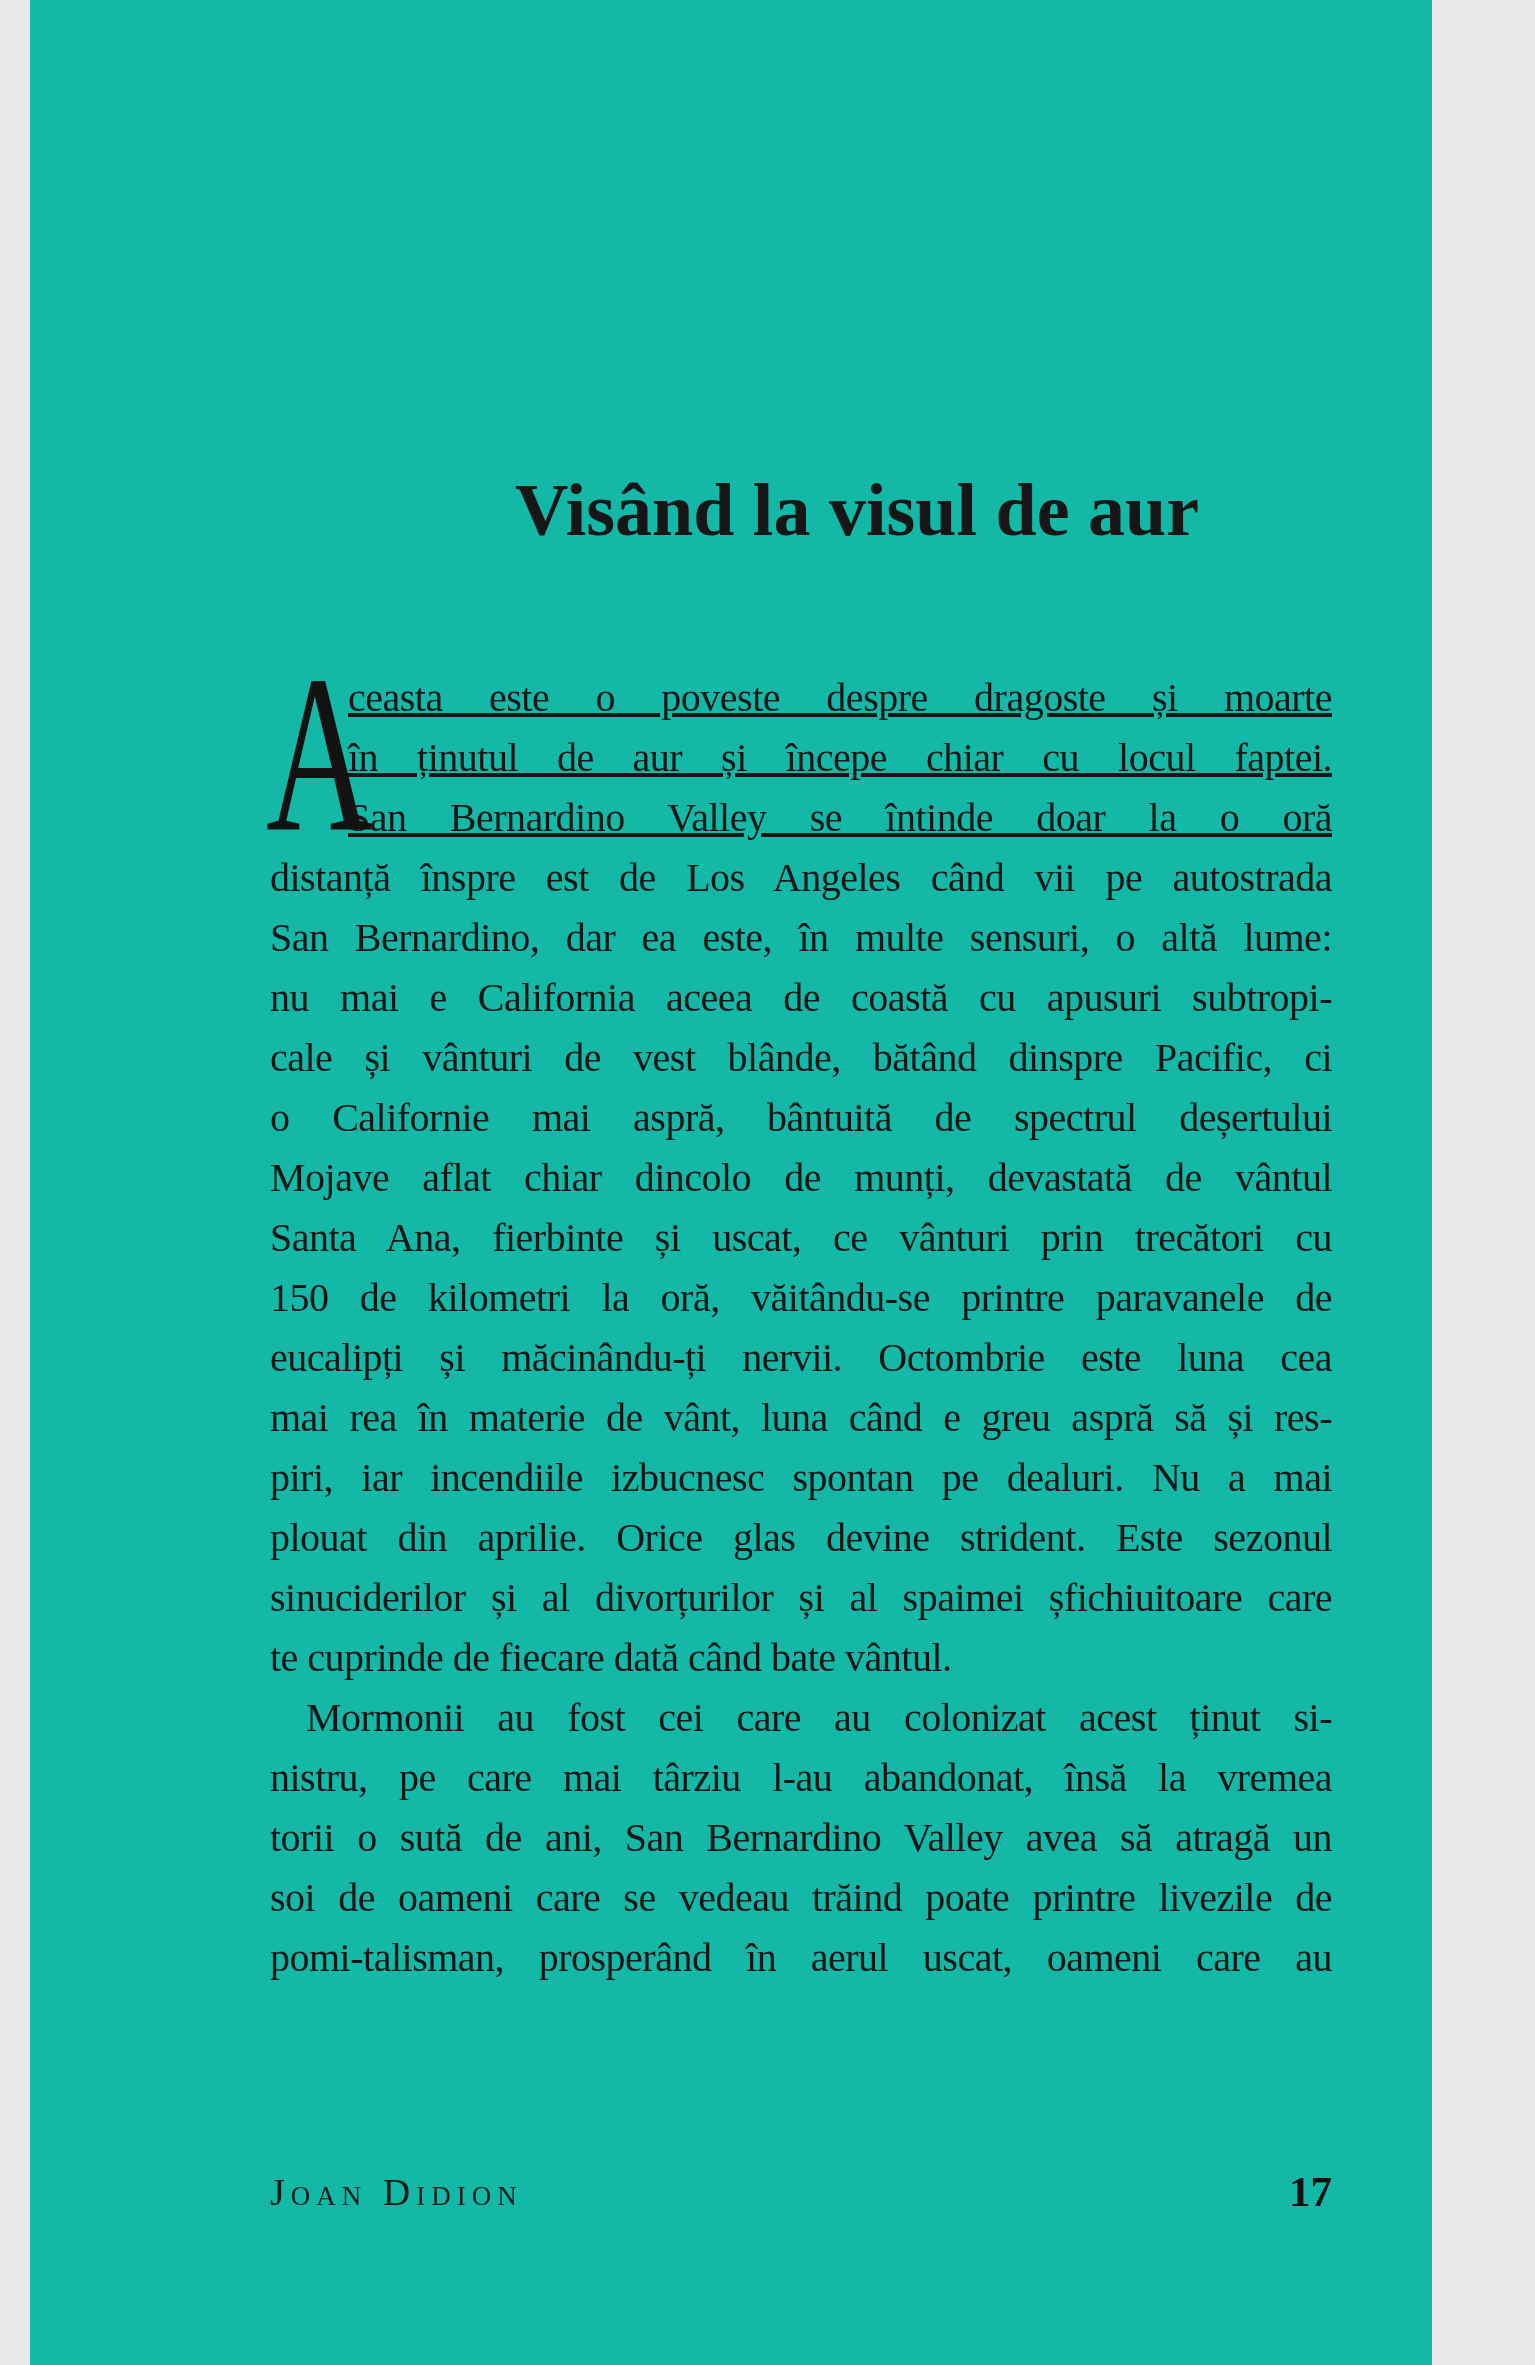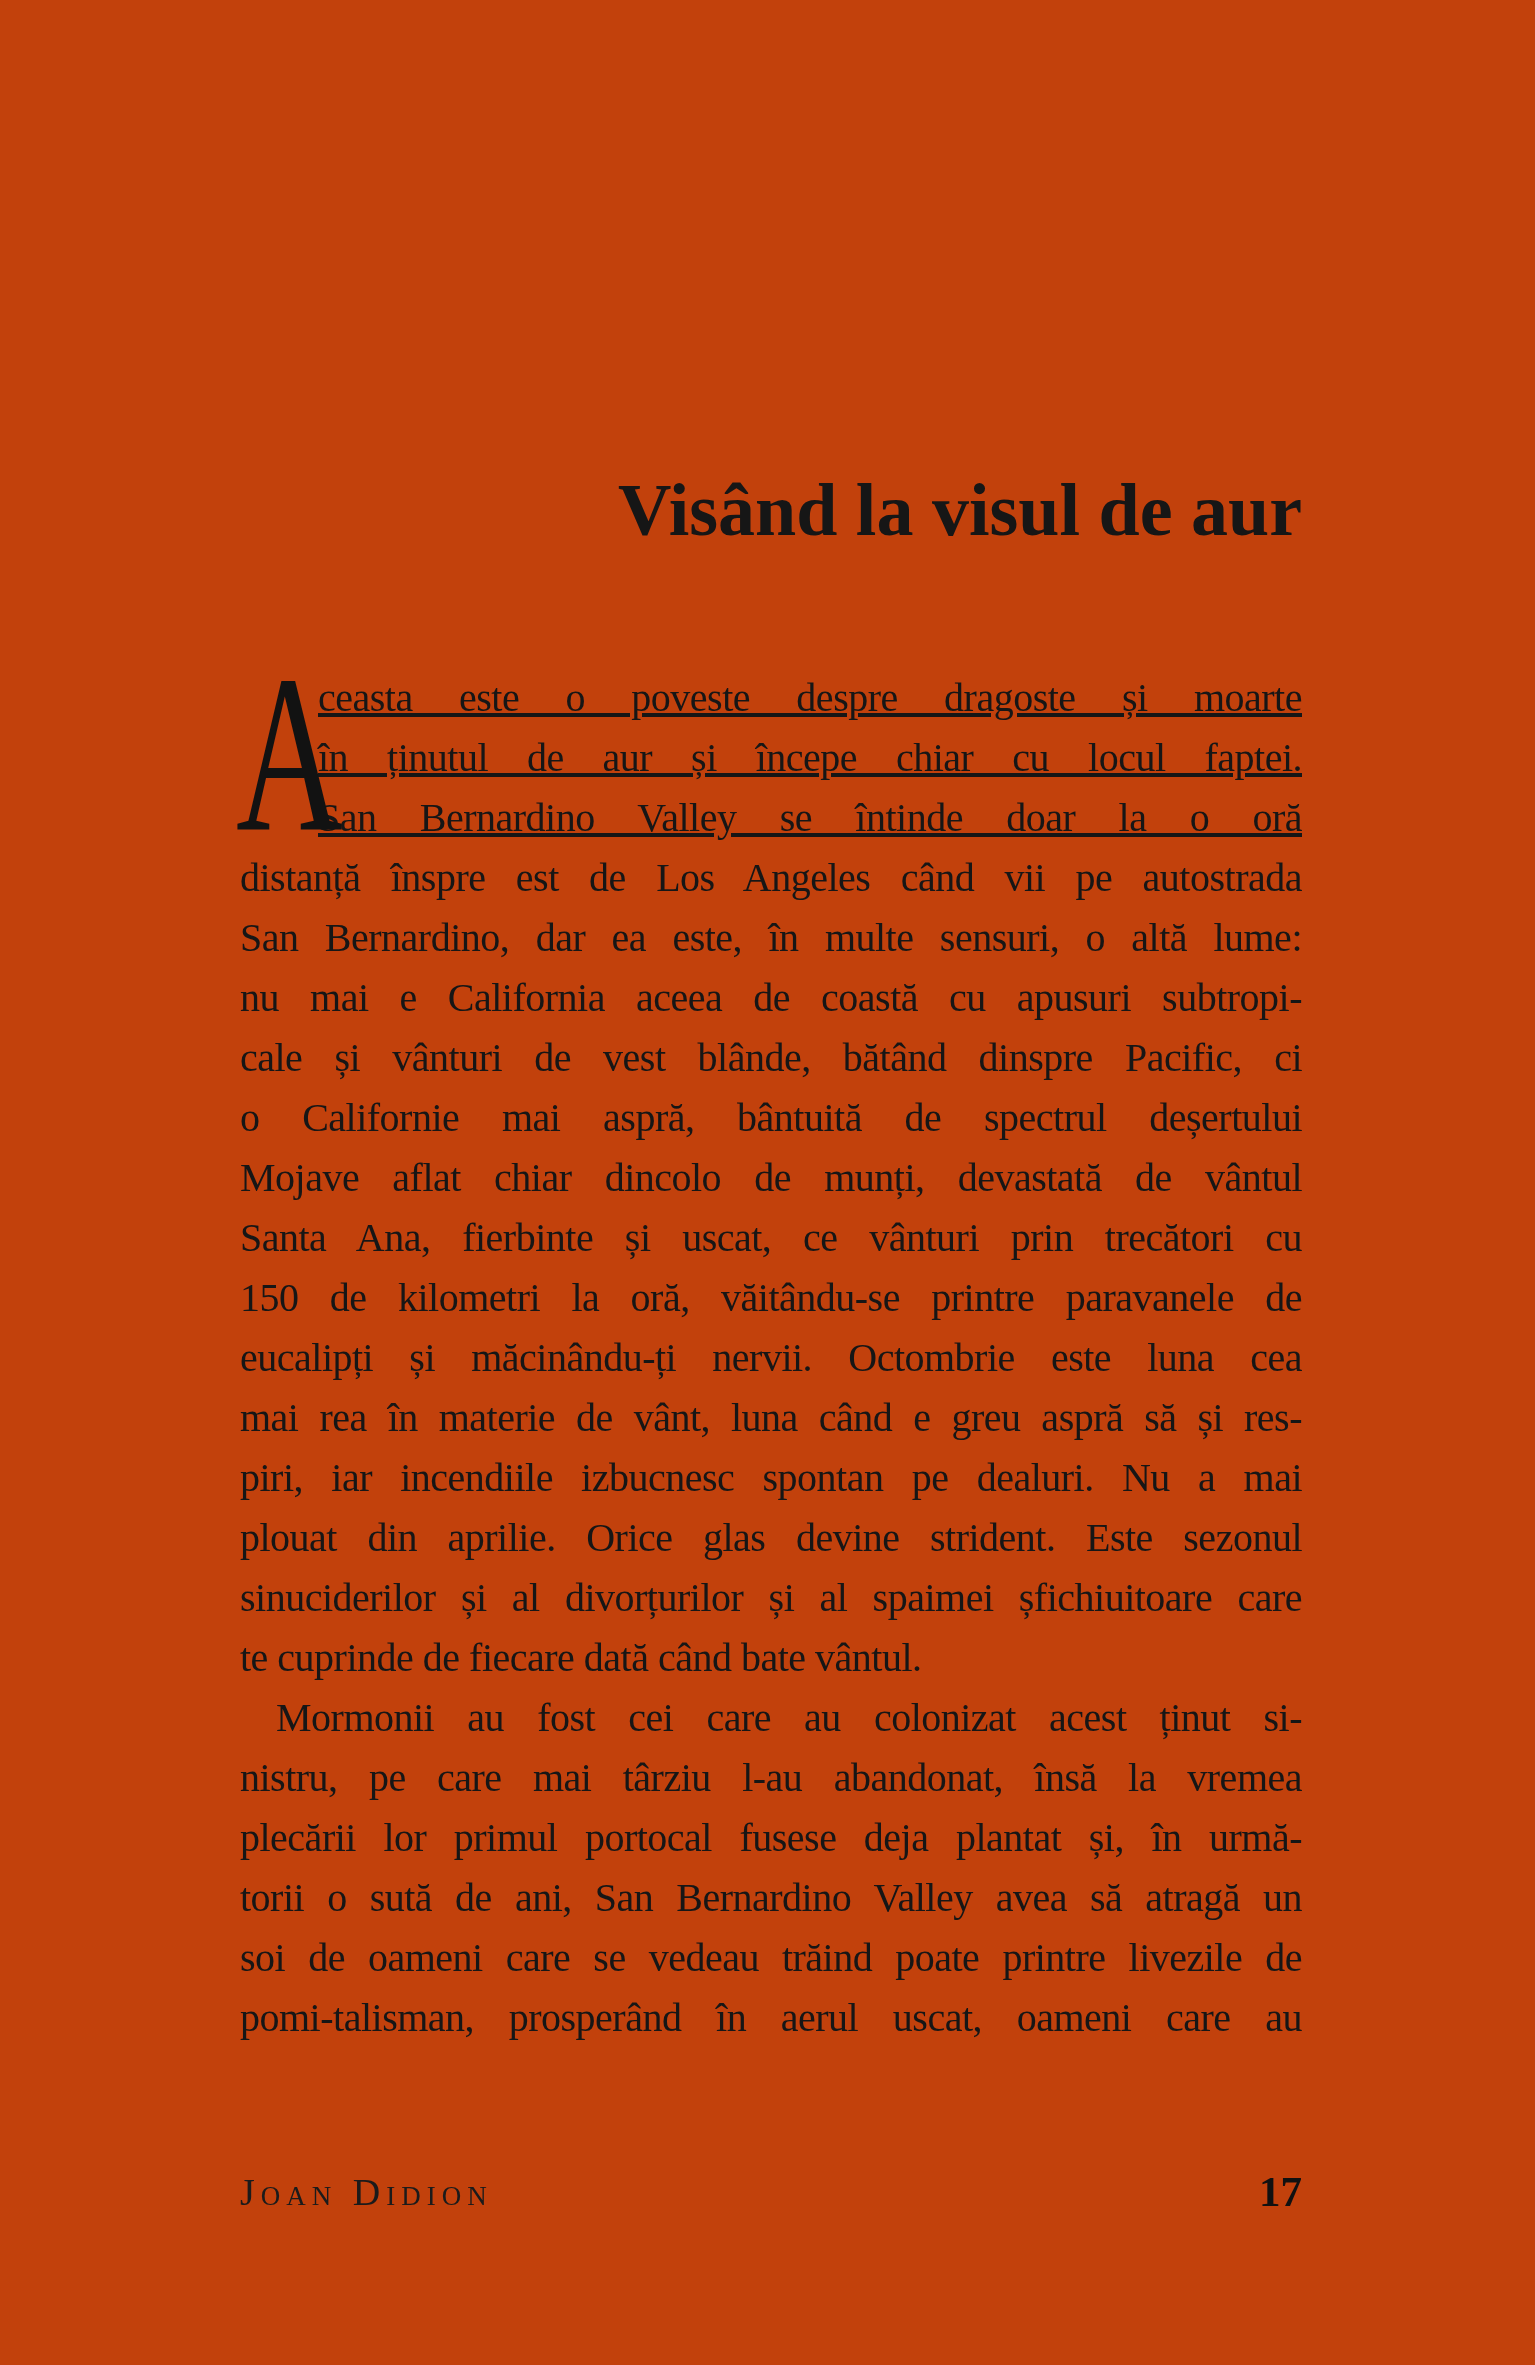--- a/index.html
+++ b/index.html
@@ -2,26 +2,27 @@
 <html><head>
 <meta charset="utf-8">
 <style>
   html, body {
     margin: 0;
     padding: 0;
     background: #e8e8e8;
   }
   .page {
     position: relative;
-    width: 1535px;
+    width: 1402px;
     height: 2365px;
-    background: #c2410c;
+    background: #14b8a6;
     overflow: hidden;
     font-family: "Liberation Serif", "DejaVu Serif", serif;
     color: #161616;
+    margin-left: 30px;
   }
   .chapter-title {
     position: absolute;
     top: 420px;
     right: 233px;
     height: 80px;
     line-height: 80px;
     font-size: 74px;
     font-weight: 700;
     letter-spacing: 0px;
@@ -109,21 +110,20 @@
     <div class="line">Santa Ana, fierbinte și uscat, ce vânturi prin trecători cu</div>
     <div class="line">150 de kilometri la oră, văitându-se printre paravanele de</div>
     <div class="line">eucalipți și măcinându-ți nervii. Octombrie este luna cea</div>
     <div class="line">mai rea în materie de vânt, luna când e greu aspră să și res-</div>
     <div class="line">piri, iar incendiile izbucnesc spontan pe dealuri. Nu a mai</div>
     <div class="line">plouat din aprilie. Orice glas devine strident. Este sezonul</div>
     <div class="line">sinuciderilor și al divorțurilor și al spaimei șfichiuitoare care</div>
     <div class="line para-last">te cuprinde de fiecare dată când bate vântul.</div>
     <div class="line para-indent">Mormonii au fost cei care au colonizat acest ținut si-</div>
     <div class="line">nistru, pe care mai târziu l-au abandonat, însă la vremea</div>
-    <div class="line">plecării lor primul portocal fusese deja plantat și, în urmă-</div>
     <div class="line">torii o sută de ani, San Bernardino Valley avea să atragă un</div>
     <div class="line">soi de oameni care se vedeau trăind poate printre livezile de</div>
     <div class="line">pomi-talisman, prosperând în aerul uscat, oameni care au</div>
   </div>
 
   <div class="footer">
     <span class="author">Joan Didion</span>
     <span class="pagenum">17</span>
   </div>
 

